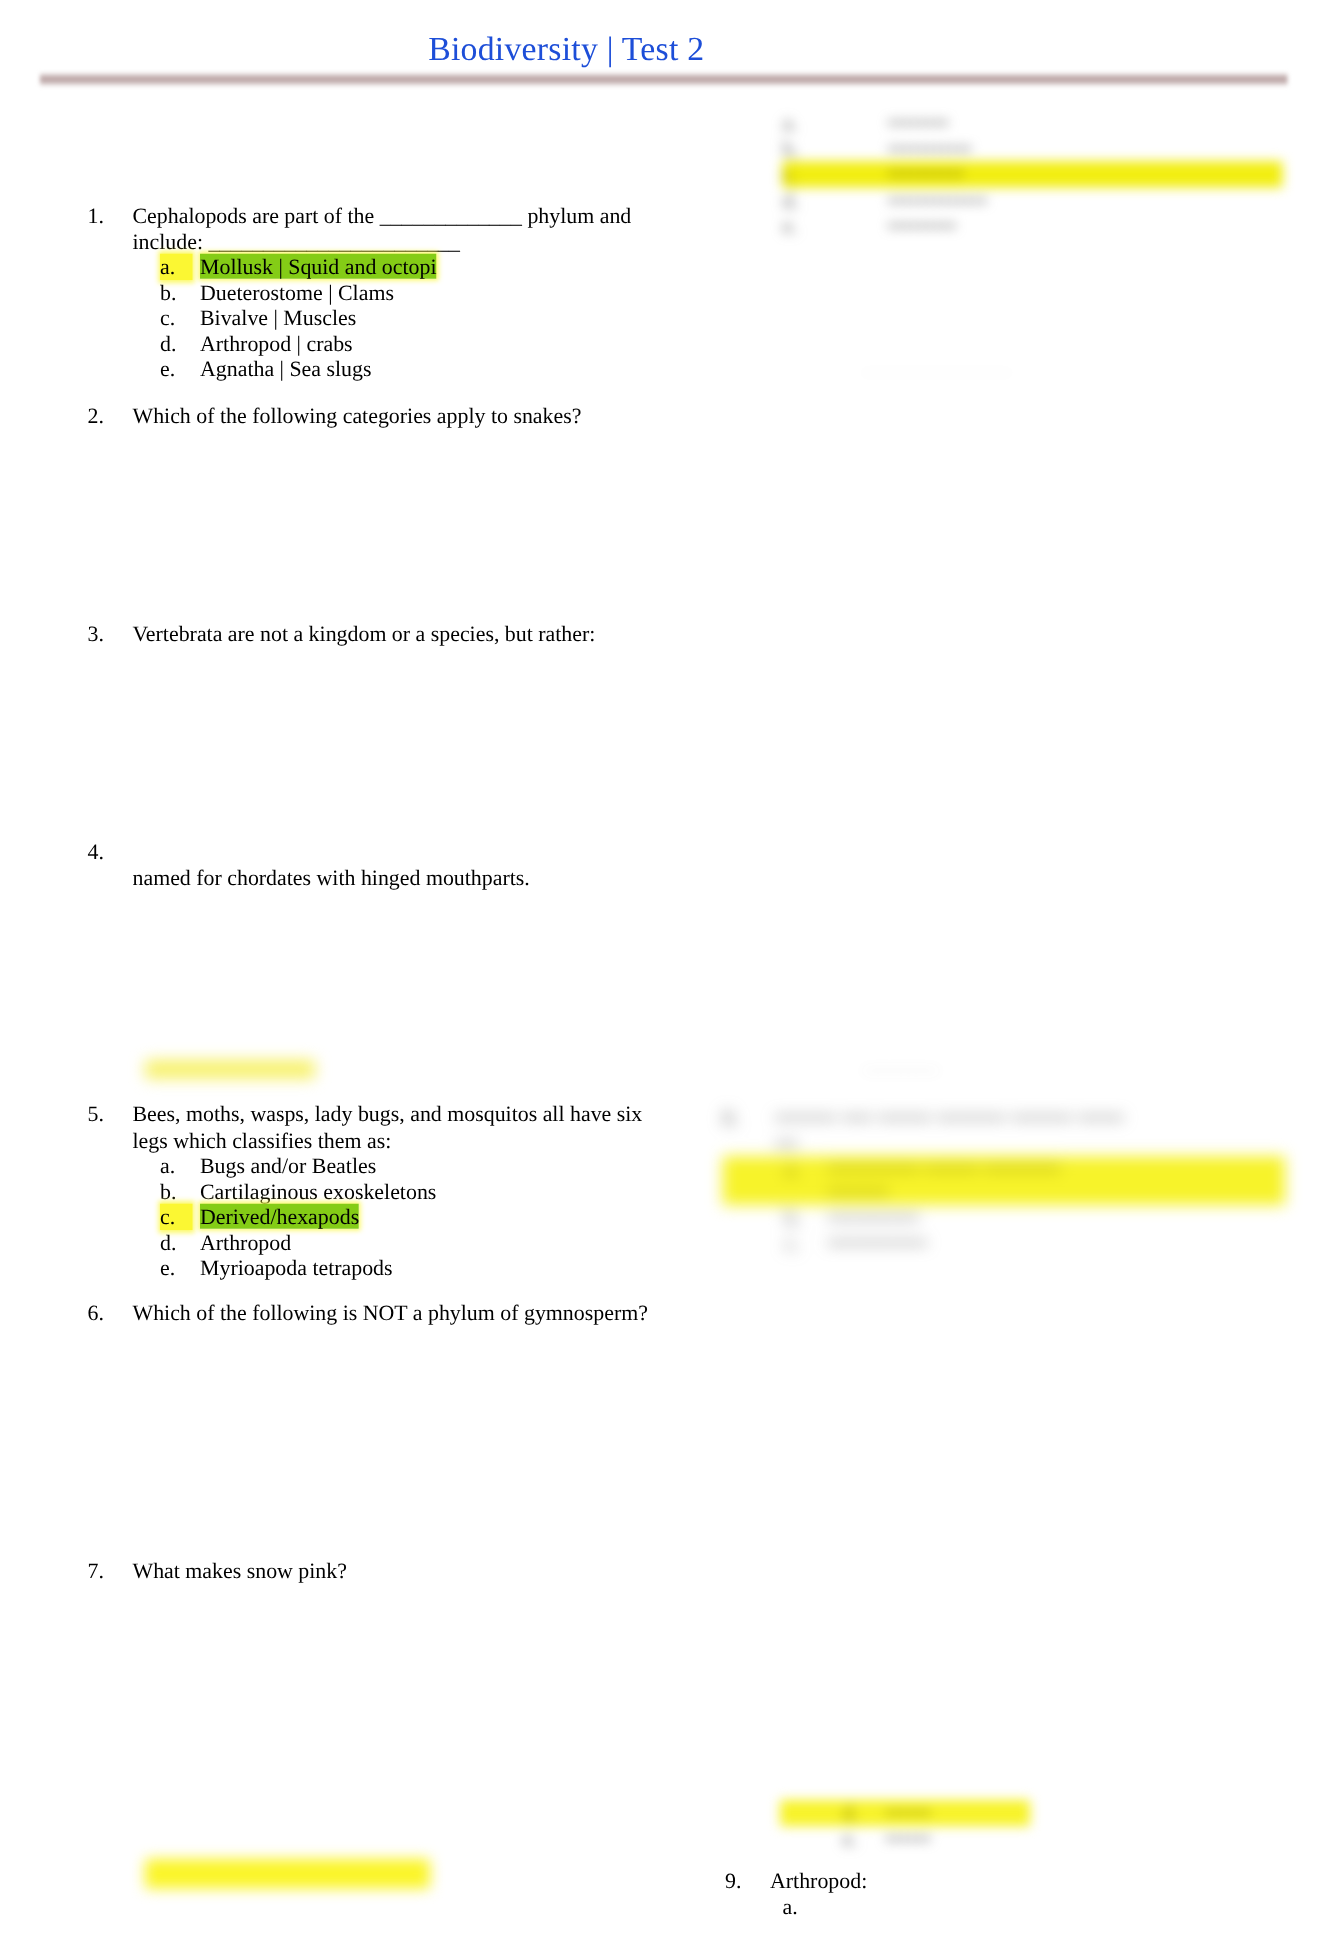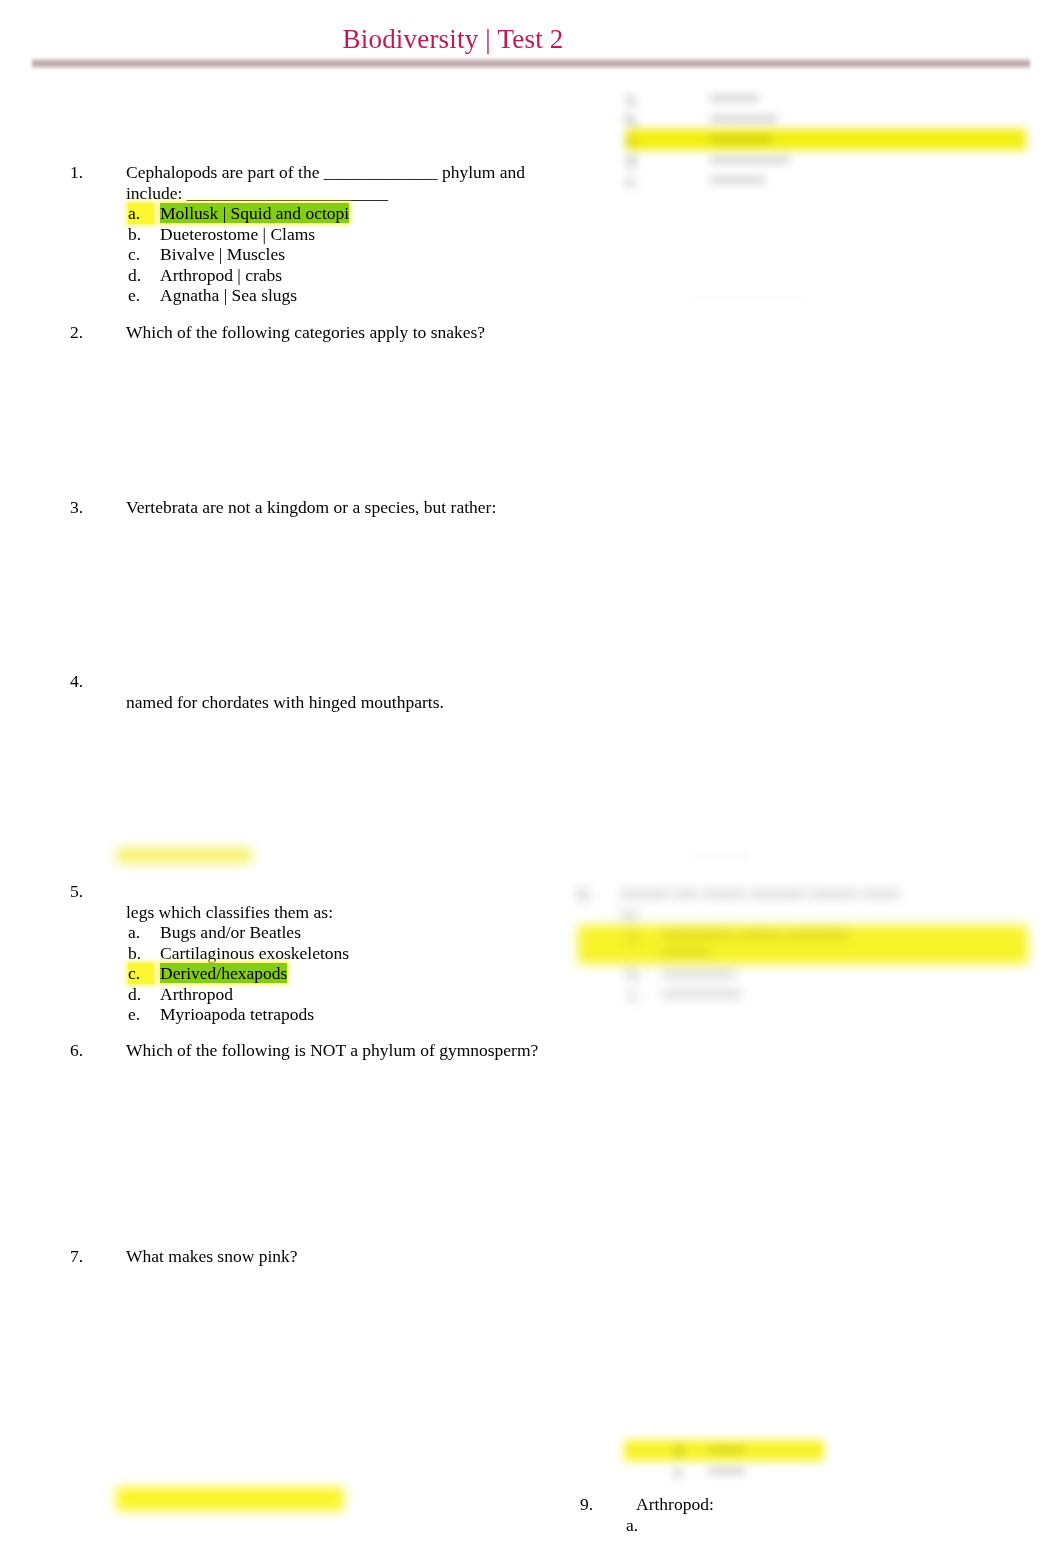--- a/index.html
+++ b/index.html
@@ -24,21 +24,21 @@
   .doc-title {
     position: absolute;
     left: 0;
     top: 22px;
     width: 906px;
     text-align: center;
     font-size: 27px;
     line-height: 34px;
     font-weight: normal;
     letter-spacing: 0.2px;
-    color: #be185d;
+    color: #1d4ed8;
     font-family: "Liberation Serif", "DejaVu Serif", serif;
   }
   .title-rule {
     position: absolute;
     left: 32px;
     top: 58px;
     width: 998px;
     height: 11px;
     background: linear-gradient(to bottom,
         rgba(190,170,170,0.10) 0%,
@@ -61,21 +61,21 @@
   }
   .q-num {
     position: absolute;
     left: 0;
     top: 0;
     width: 30px;
     text-align: left;
   }
   .q-text {
     display: block;
-    margin-left: 56px;
+    margin-left: 36px;
   }
   .opts {
     margin: 0;
     padding: 0;
     list-style: none;
   }
   .opt {
     position: relative;
     padding-left: 90px;
     line-height: 20.5px;
@@ -202,21 +202,21 @@
       </span>
     </div>
   </div>
 
   <div class="hlbar pale" style="left:116px; top:848px; width:136px; height:15px;"></div>
 
   <div class="q" style="left:70px; top:881px; width:470px;">
     <div class="q-row">
       <span class="q-num">5.</span>
       <span class="q-text">
-        <br>
+        <span>Bees, moths, wasps, lady bugs, and mosquitos all have six</span><br>
         <span>legs which classifies them as:</span>
       </span>
     </div>
     <ul class="opts">
       <li class="opt">
         <span class="opt-letter">a.</span>
         <span class="opt-text">Bugs and/or Beatles</span>
       </li>
       <li class="opt">
         <span class="opt-letter">b.</span>

